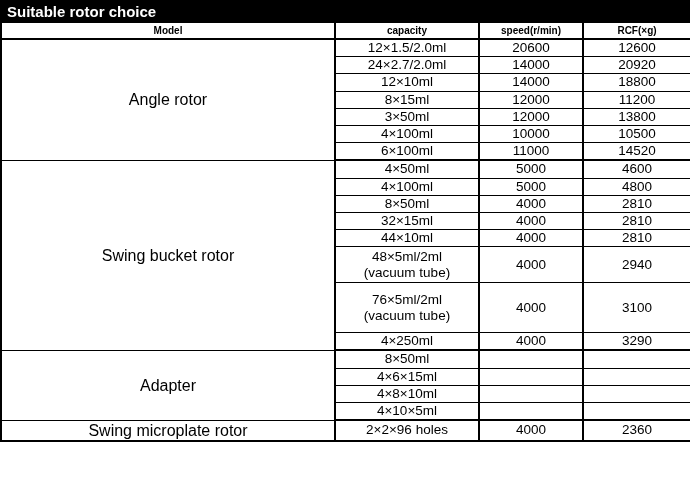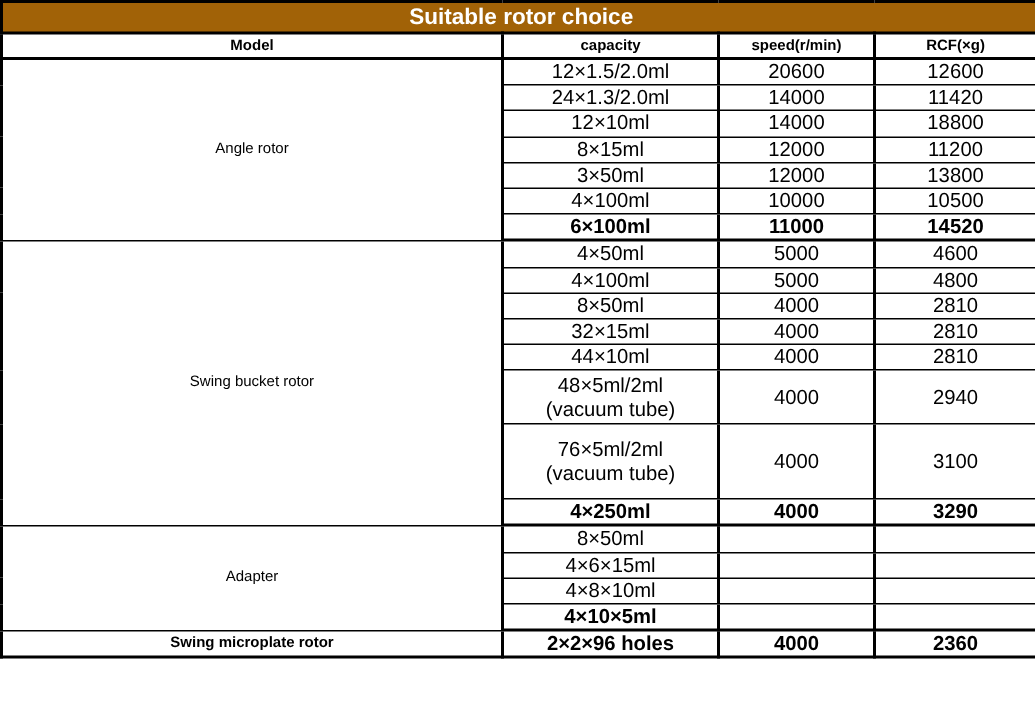--- a/index.html
+++ b/index.html
@@ -25,42 +25,42 @@
     vertical-align: middle;
     padding: 0 2px;
     font-size: 13.5px;
     line-height: 1.2;
     overflow: hidden;
   }
   .rotor-table tr:first-child td { border-top-width: 2px; }
   .rotor-table td:first-child, .rotor-table th:first-child { border-left-width: 2px; }
   .rotor-table td:last-child, .rotor-table th:last-child { border-right-width: 2px; }
   .title-row td {
-    background: #a16207;
+    background: #000000;
     color: #ffffff;
     font-weight: bold;
     font-size: 15px;
-    text-align: center;
+    text-align: left;
     padding-left: 5px;
     height: 19px;
     border-bottom-width: 2px;
   }
   .header-row th {
     font-weight: bold;
     font-size: 10px;
     height: 15px;
     border-bottom-width: 2px;
     background: #ffffff;
   }
   tbody tr { height: 17px; }
   tr.h2line { height: 36px; }
   tr.h3line { height: 50px; }
-  td.model-cell { font-size: 10px; margin-top: 47px; }
+  td.model-cell { font-size: 16px; margin-top: 47px; }
   td.cap { white-space: pre-line; }
-  tr.sec-end td { border-bottom-width: 2px; font-weight: bold; }
+  tr.sec-end td { border-bottom-width: 2px; }
 </style>
 </head>
 <body>
 
 <table class="rotor-table">
   <colgroup>
     <col style="width:334px">
     <col style="width:144px">
     <col style="width:104px">
     <col style="width:108px">
@@ -76,23 +76,23 @@
       <th>RCF(×g)</th>
     </tr>
 
     <tr>
       <td class="model-cell" rowspan="7">Angle rotor</td>
       <td class="cap">12×1.5/2.0ml</td>
       <td>20600</td>
       <td>12600</td>
     </tr>
     <tr>
-      <td class="cap">24×1.3/2.0ml</td>
+      <td class="cap">24×2.7/2.0ml</td>
       <td>14000</td>
-      <td>11420</td>
+      <td>20920</td>
     </tr>
     <tr>
       <td class="cap">12×10ml</td>
       <td>14000</td>
       <td>18800</td>
     </tr>
     <tr>
       <td class="cap">8×15ml</td>
       <td>12000</td>
       <td>11200</td>

